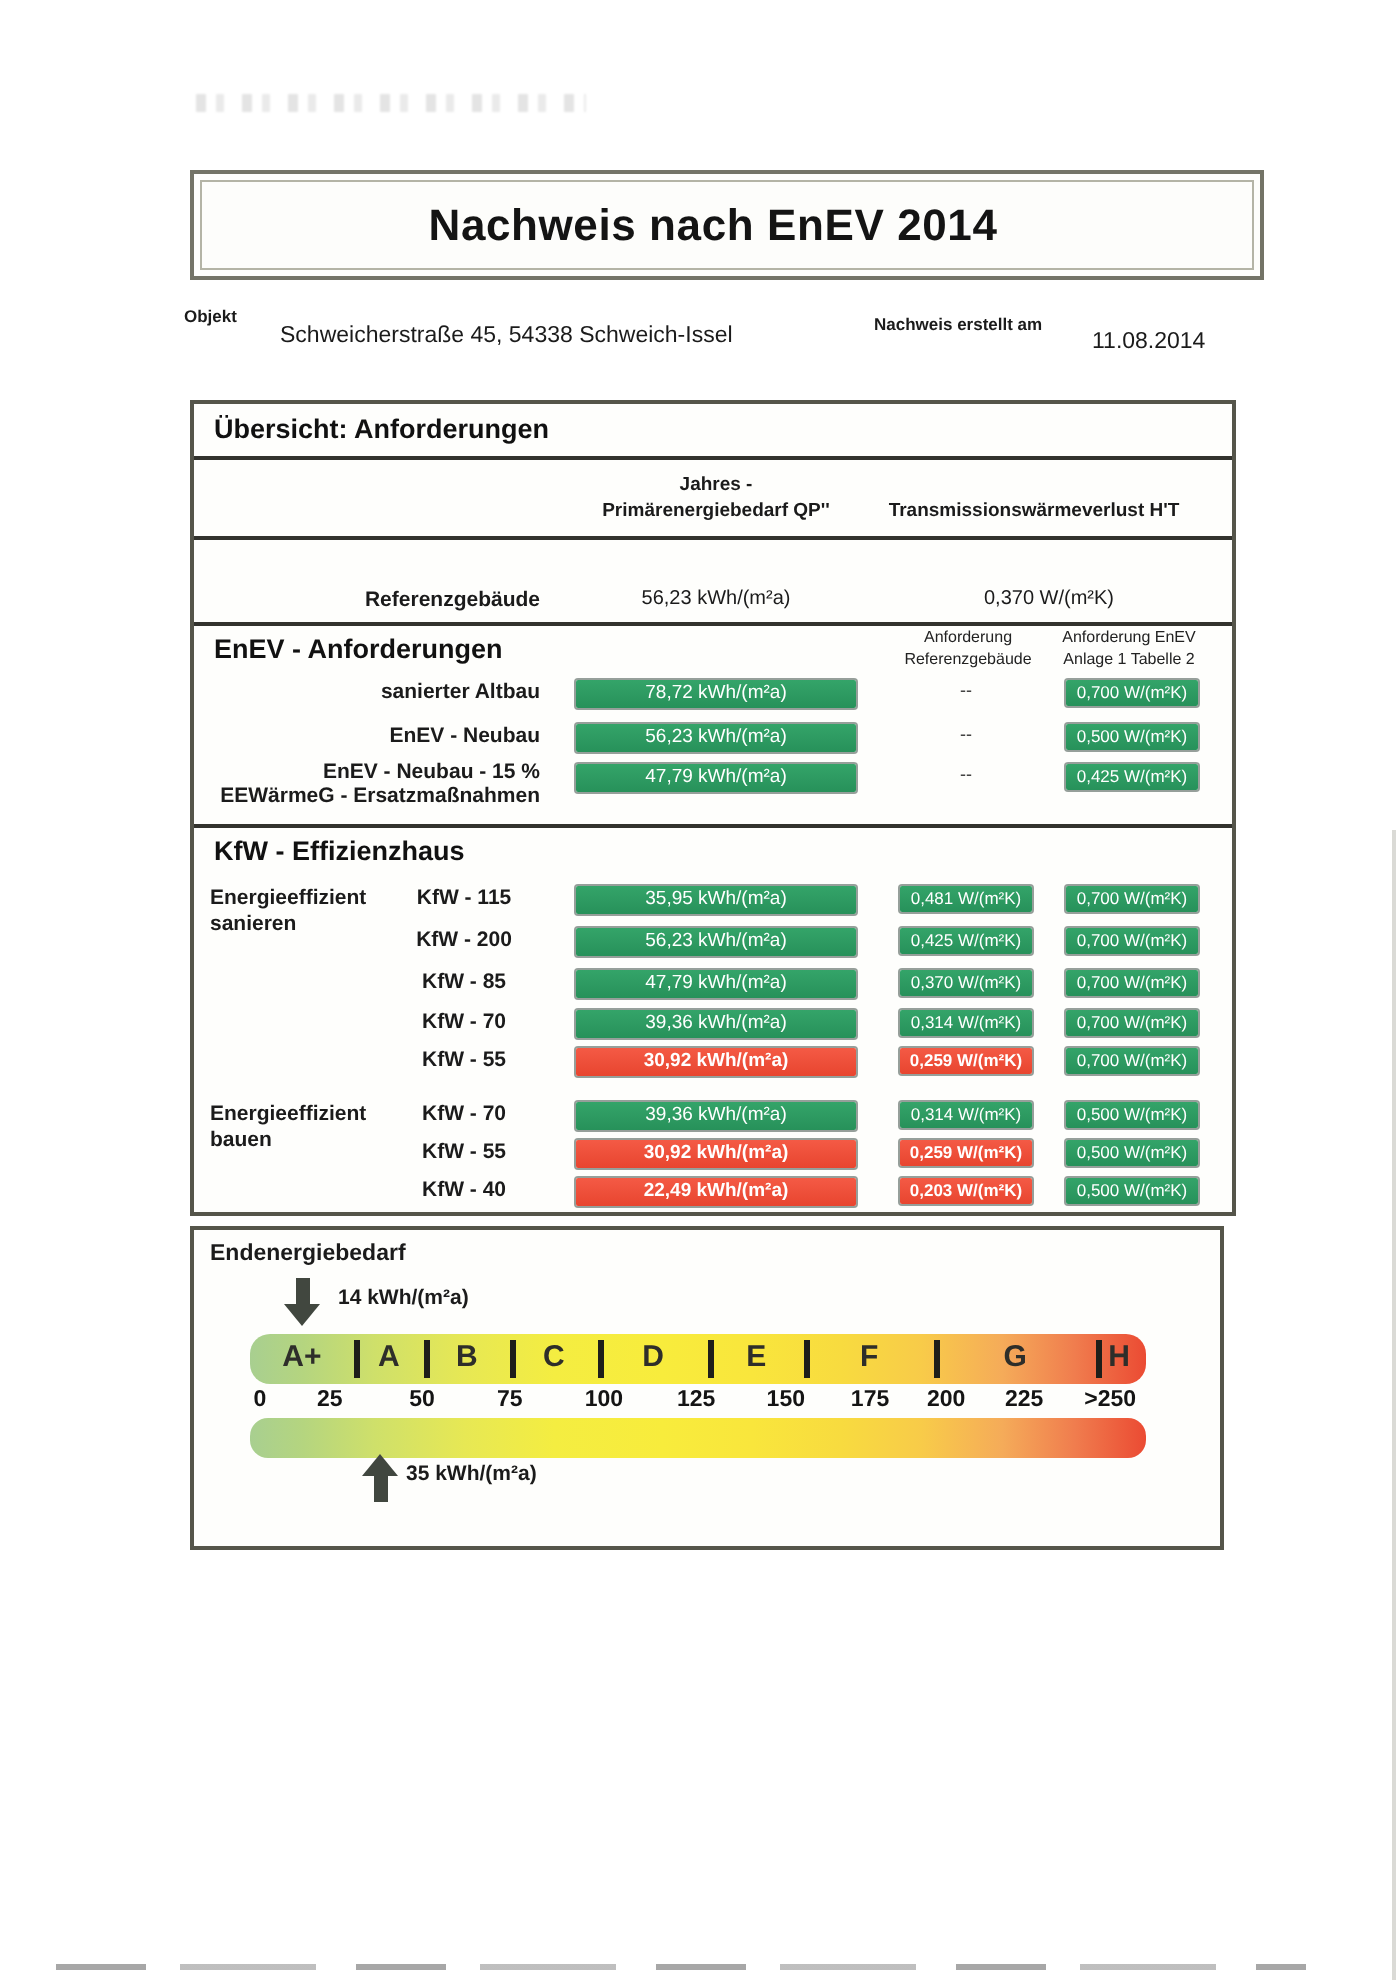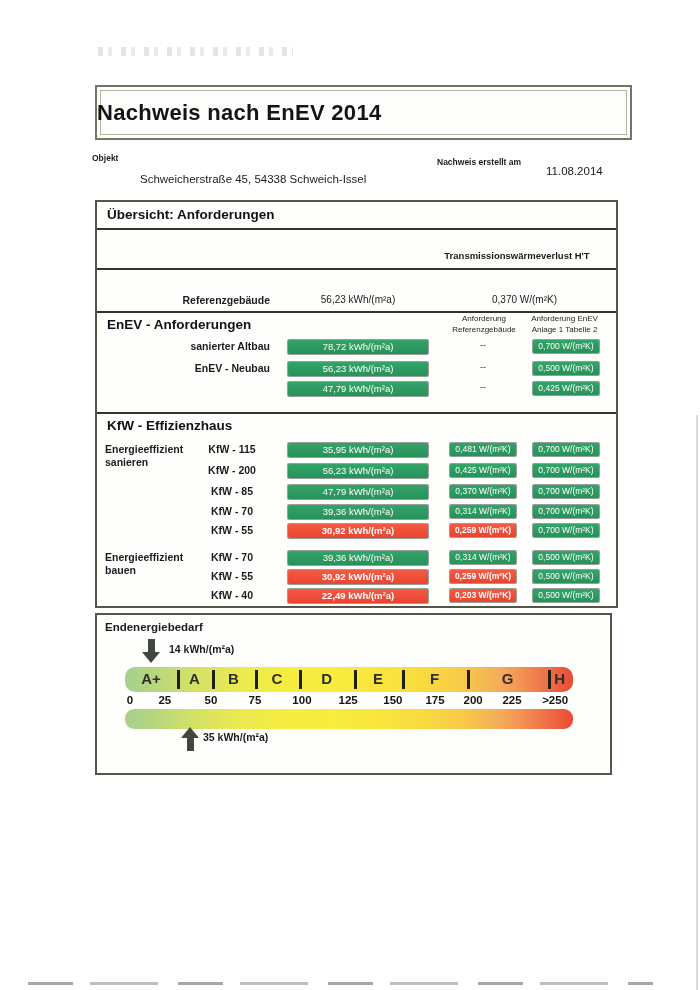--- a/index.html
+++ b/index.html
@@ -18,26 +18,26 @@
   .bottom-smudge {
     position:absolute; left:28px; top:982px; width:625px; height:3px; opacity:.55;
     background:repeating-linear-gradient(90deg,#5f5f5f 0 45px,transparent 45px 62px,#8a8a8a 62px 130px,transparent 130px 150px);
   }
 
   
   .title-box {
     position:absolute; left:95px; top:85px; width:537px; height:55px; box-sizing:border-box;
     border:2px solid #737366; background:#fdfdfb;
     box-shadow: inset 0 0 0 3px #fdfdfb, inset 0 0 0 4px #b4b4a6;
-    display:flex; align-items:center; justify-content:flex-start; padding-right:14px;
+    display:flex; align-items:center; justify-content:center; padding-right:14px;
   }
   .title-text { font-size:22px; font-weight:bold; letter-spacing:.3px; color:#141414; }
 
   .objekt-label  { position:absolute; left:92px;  top:153px; font-size:8.5px; font-weight:bold; }
-  .objekt-value  { position:absolute; left:140px; top:162px; font-size:11.5px;margin-top:11px; }
+  .objekt-value  { position:absolute; left:140px; top:162px; font-size:11.5px; }
   .created-label { position:absolute; left:437px; top:157px; font-size:8.5px; font-weight:bold; }
   .created-date  { position:absolute; left:546px; top:165px; font-size:11.5px; }
 
   
   .box1 { position:absolute; left:95px; top:200px; width:523px; height:408px; box-sizing:border-box;
           border:2px solid #55554a; background:#fefefc; }
   .box2 { position:absolute; left:95px; top:613px; width:517px; height:162px; box-sizing:border-box;
           border:2px solid #55554a; background:#fefefc; }
   .hline { position:absolute; left:0; width:100%; border-top:2px solid #33332d; }
 
@@ -101,20 +101,24 @@
 
 <div class="objekt-label">Objekt</div>
 <div class="objekt-value">Schweicherstraße 45, 54338 Schweich-Issel</div>
 <div class="created-label">Nachweis erstellt am</div>
 <div class="created-date">11.08.2014</div>
 
 <div class="box1">
   <div class="sec-heading" style="top:5px">Übersicht: Anforderungen</div>
   <div class="hline" style="top:26px"></div>
 
+  <div class="colhead" style="top:35px; left:146px; width:230px">
+    <span style="display:block">Jahres -</span>
+    <span style="display:block">Primärenergiebedarf QP''</span>
+  </div>
   <div class="colhead" style="top:48px; left:330px; width:180px">Transmissionswärmeverlust H'T</div>
   <div class="hline" style="top:66px"></div>
 
   <div class="row" style="top:92px">
     <div class="cell-label">Referenzgebäude</div>
     <div class="cell-qp">56,23 kWh/(m²a)</div>
     <div class="cell-ht">0,370 W/(m²K)</div>
   </div>
 
   <div class="hline" style="top:109px"></div>
@@ -135,20 +139,24 @@
     <div class="cell-ref">--</div>
     <div class="cell-anlage pill" data-status="green">0,700 W/(m²K)</div>
   </div>
   <div class="row" style="top:160px">
     <div class="cell-label">EnEV - Neubau</div>
     <div class="cell-bar valbar" data-status="green">56,23 kWh/(m²a)</div>
     <div class="cell-ref">--</div>
     <div class="cell-anlage pill" data-status="green">0,500 W/(m²K)</div>
   </div>
   <div class="row" style="top:180px; height:28px">
+    <div class="cell-label" style="top:-2px">
+      <span style="display:block">EnEV - Neubau - 15 %</span>
+      <span style="display:block">EEWärmeG - Ersatzmaßnahmen</span>
+    </div>
     <div class="cell-bar valbar" data-status="green">47,79 kWh/(m²a)</div>
     <div class="cell-ref">--</div>
     <div class="cell-anlage pill" data-status="green">0,425 W/(m²K)</div>
   </div>
 
   <div class="hline" style="top:210px"></div>
   <div class="sec-heading" style="top:216px">KfW - Effizienzhaus</div>
 
   <div class="grp" style="top:241px">
     <span style="display:block">Energieeffizient</span>

